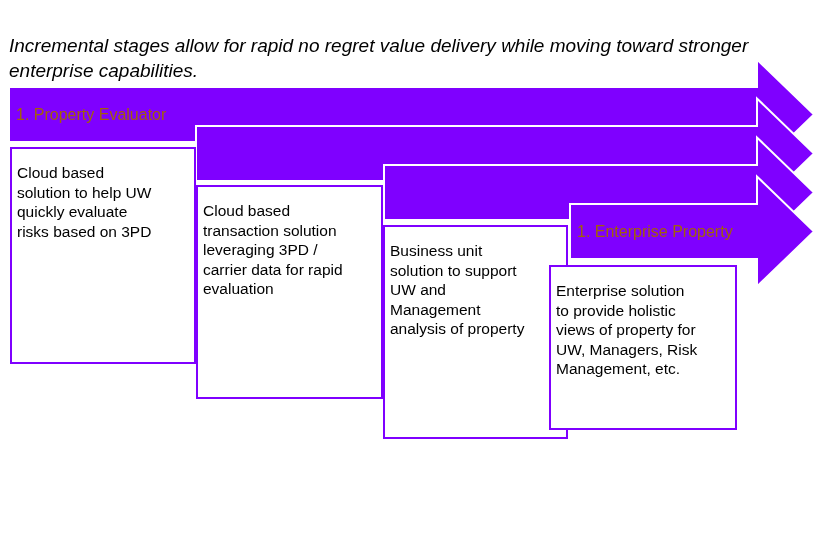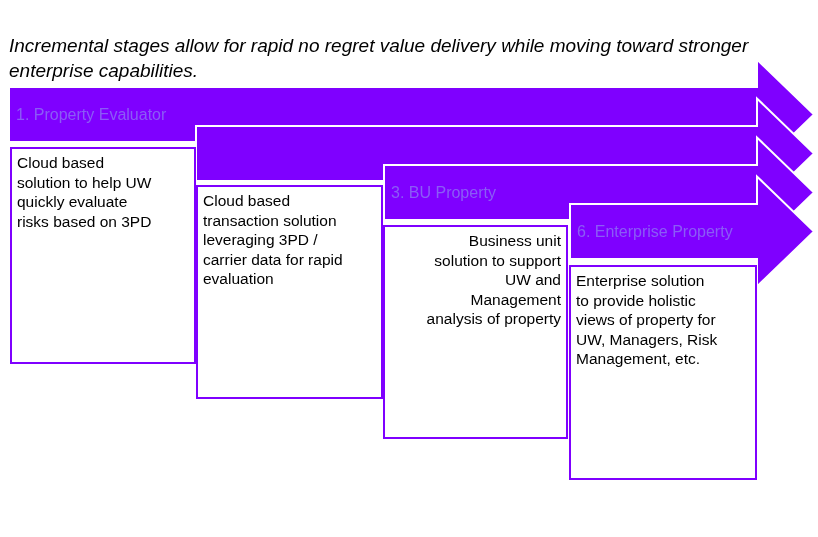--- a/index.html
+++ b/index.html
@@ -30,40 +30,40 @@
   svg.arrows polygon {
     fill: #7F00FF;
     stroke: #ffffff;
     stroke-width: 2;
     stroke-linejoin: miter;
   }
   .banner-label {
     position: absolute;
     height: 55px;
     line-height: 55px;
-    color: #8b5cf6;
+    color: #a16207;
     font-size: 16px;
     white-space: pre;
   }
   .label-1 { left: 16px;  top: 87px;  }
   .label-2 { left: 203px; top: 126px; }
   .label-3 { left: 391px; top: 165px; }
   .label-4 { left: 577px; top: 204px; }
   .desc-box {
     position: absolute;
     background: #ffffff;
     border: 2px solid #7F00FF;
     box-sizing: border-box;
   }
   .box-1 { left: 10px;  top: 147px; width: 186px; height: 217px; }
   .box-2 { left: 196px; top: 185px; width: 187px; height: 214px; }
-  .box-3 { left: 383px; top: 225px; width: 185px; height: 214px; text-align: right; }
-  .box-4 { left: 569px; top: 265px; width: 188px; height: 215px; }
+  .box-3 { left: 383px; top: 225px; width: 185px; height: 214px; }
+  .box-4 { left: 549px; top: 265px; width: 188px; height: 165px; }
   .desc-text {
-    padding: 4px 5px;
+    padding: 14px 5px;
     font-size: 15.5px;
     line-height: 19.5px;
     white-space: pre;
     color: #000000;
   }
 </style>
 </head>
 <body>
 
 <div class="slide">
@@ -72,22 +72,21 @@
 enterprise capabilities.</div>
 
   <svg class="arrows" viewBox="0 0 818 537" xmlns="http://www.w3.org/2000/svg">
     <polygon points="9,87 757,87 757,59.5 814,114.5 757,169.5 757,142 9,142"></polygon>
     <polygon points="196,126 757,126 757,98.5 814,153.5 757,208.5 757,181 196,181"></polygon>
     <polygon points="384,165 757,165 757,137.5 814,192.5 757,247.5 757,220 384,220"></polygon>
     <polygon points="570,204 757,204 757,176.5 814,231.5 757,286.5 757,259 570,259"></polygon>
   </svg>
 
   <div class="banner-label label-1">1. Property Evaluator</div>
-  <div class="banner-label label-3">3. BU Property</div>
-  <div class="banner-label label-4">6. Enterprise Property</div>
+  <div class="banner-label label-4">1. Enterprise Property</div>
 
   <div class="desc-box box-1">
     <div class="desc-text">Cloud based
 solution to help UW
 quickly evaluate
 risks based on 3PD</div>
   </div>
   <div class="desc-box box-2">
     <div class="desc-text">Cloud based
 transaction solution

